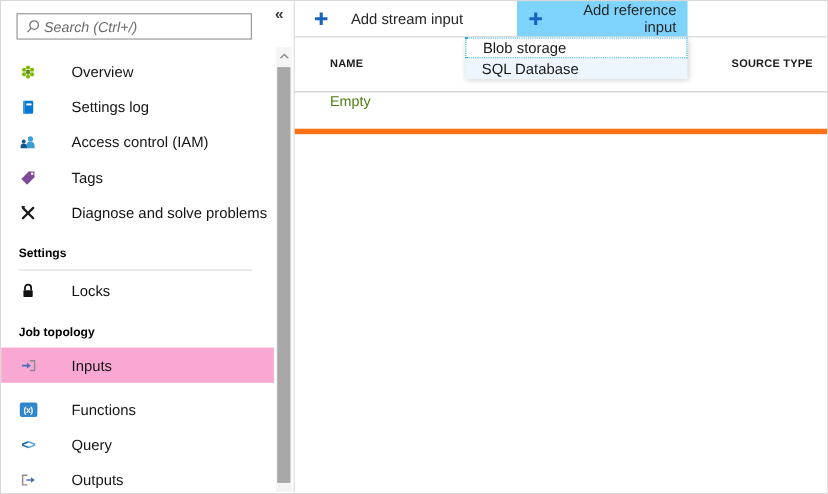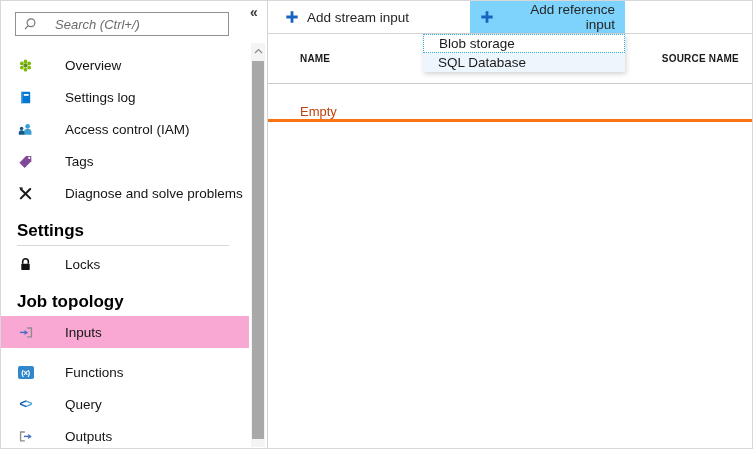--- a/index.html
+++ b/index.html
@@ -2,52 +2,52 @@
 <html><head>
 <meta charset="utf-8">
 <style>
   * { margin:0; padding:0; box-sizing:border-box; }
   html,body { background:#fff; }
   body { font-family:"Liberation Sans", sans-serif; color:#1a1a1a; }
   .app { position:relative; width:753px; height:449px; border:1px solid #d7d7d7; background:#fff; display:flex; overflow:hidden; }
 
   
   .sidebar { position:relative; width:267px; height:100%; border-right:1px solid #d4d4d4; background:#fff; flex:0 0 auto; }
-  .search-box { position:absolute; left:14px; top:11px; width:214px; height:24px; border:1px solid #919191; display:flex; align-items:center; padding:0 7px; gap:18px; background:#fff; }
+  .search-box { position:absolute; left:14px; top:11px; width:214px; height:24px; border:1px solid #919191; display:flex; align-items:center; padding:0 7px; gap:3px; background:#fff; }
   .search-box input { border:none; outline:none; width:100%; font-family:"Liberation Sans", sans-serif; font-size:13px; font-style:italic; color:#6b6b6b; background:transparent; }
   .search-box input::placeholder { color:#6b6b6b; font-style:italic; }
   .collapse-btn { position:absolute; right:5px; top:3px; width:16px; height:16px; font-size:14px; font-weight:bold; color:#3a3a3a; text-align:center; line-height:16px; cursor:pointer; }
 
   .nav { position:absolute; top:48px; left:0; right:18px; }
   .nav-item { height:32px; display:flex; align-items:center; padding-left:16px; gap:31px; font-size:13.5px; color:#141414; cursor:pointer; }
   .nav-item.selected { background:#f9a8d4; }
   .nav-item .ic { width:17px; height:16px; display:flex; align-items:center; justify-content:center; flex:0 0 auto; }
-  .nav-header { height:28px; margin-top:8px; display:flex; align-items:center; padding-left:16px; font-size:17px; font-weight:bold; color:#000; }
+  .nav-header { height:28px; margin-top:8px; display:flex; align-items:center; padding-left:16px; font-size:11px; font-weight:bold; color:#000; }
   .nav-divider { border-top:1px solid #d9d9d9; margin:0 20px 2px 16px; }
   .nav-spacer { height:8px; }
 
   .func-badge { width:16px; height:13px; background:#3187cc; border-radius:2px; color:#fff; font-size:8px; line-height:13px; text-align:center; font-weight:bold; letter-spacing:-0.5px; }
   .query-glyph { font-size:12px; font-weight:bold; letter-spacing:-1px; }
   .query-glyph .lt { color:#0b5fae; } .query-glyph .gt { color:#58a6e0; }
 
   
   .sb-scroll { position:absolute; top:42px; bottom:1px; right:2px; width:14px; background:#f4f4f4; }
   .sb-up { height:16px; display:flex; align-items:center; justify-content:center; }
   .sb-thumb { position:absolute; left:1px; right:1px; top:18px; bottom:8px; background:#a8a8a8; }
 
   
   .main { position:relative; flex:1 1 auto; height:100%; background:#fff; }
   .toolbar { height:33px; border-bottom:1px solid #d4d4d4; display:flex; align-items:stretch; padding-left:5px; }
-  .tb-btn { display:flex; align-items:center; gap:8px; padding:0 12px; font-size:13.5px; color:#262626; cursor:pointer; }
+  .tb-btn { display:flex; align-items:center; gap:20px; padding:0 12px; font-size:13.5px; color:#262626; cursor:pointer; }
   .tb-btn.stream { width:197px; }
   .tb-btn.reference { width:155px; background:#7dd3fc; padding:0 10px;text-align:right; }
 
   .grid-header { height:50px; display:flex; align-items:center; justify-content:space-between; padding:0 13px 0 32px; border-bottom:1px solid #c8c8c8; }
   .grid-header .col { font-size:10px; font-weight:bold; color:#1a1a1a; letter-spacing:.2px; }
-  .grid-row { height:38px; display:flex; align-items:flex-end; padding-left:32px; border-bottom:3px solid #f97316; font-size:13px; color:#c2410c; }
+  .grid-row { height:38px; display:flex; align-items:flex-start; padding-left:32px; border-bottom:5px solid #f97316; font-size:13px; color:#4d7c0f; }
 
   .dropdown { position:absolute; left:155px; top:33px; width:202px; background:#eef6fd; box-shadow:1px 2px 5px rgba(0,0,0,0.18); z-index:10; }
   .dd-item { height:19px; display:flex; align-items:center; padding-left:15px; font-size:13.5px; color:#1a1a1a; cursor:pointer; }
   .dd-item.focused { background:#fff; border:1px dotted #2aabe2; }
 
   svg { display:block; }
 </style>
 </head>
 <body>
 
@@ -215,21 +215,21 @@
           <svg width="14" height="14" viewBox="0 0 16 16">
             <path d="M8 1.5 v13 M1.5 8 h13" stroke="#1764c0" stroke-width="3.2"></path>
           </svg>
         </span>
         <span>Add reference input</span>
       </div>
     </div>
 
     <div class="grid-header">
       <span class="col">NAME</span>
-      <span class="col">SOURCE NAME</span>
+      <span class="col">SOURCE TYPE</span>
     </div>
 
     <div class="grid-row">
       <span>Empty</span>
     </div>
 
     <div class="dropdown">
       <div class="dd-item focused">
         <span>Blob storage</span>
       </div>

